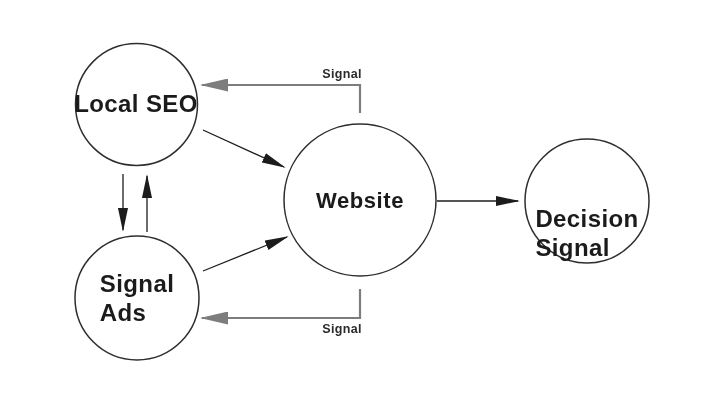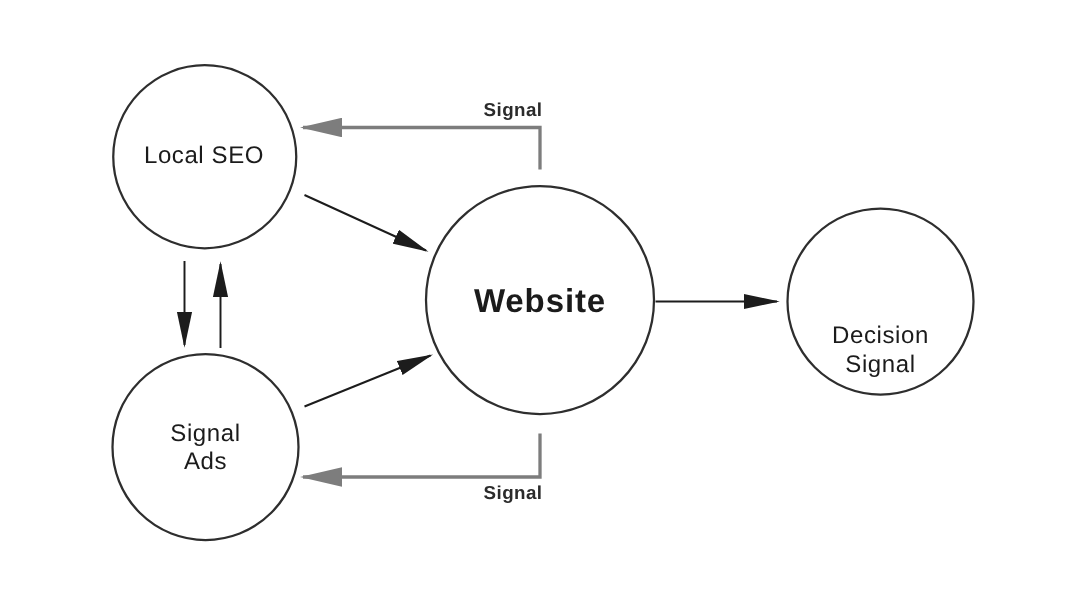--- a/index.html
+++ b/index.html
@@ -31,28 +31,28 @@
   .edge-signal {
     stroke: var(--signal);
     stroke-width: 2.2;
     fill: none;
   }
   .head-black { fill: var(--arrow); }
   .head-signal { fill: var(--signal); }
   .label {
     position: absolute;
     transform: translate(-50%, -50%);
-    text-align: center;
+    text-align: left;
     white-space: pre;
     color: var(--text);
     letter-spacing: 0.4px;
     line-height: 1.2;
     user-select: none;
   }
-  .node-label { font-size: 16px; font-weight: 400; }
+  .node-label { font-size: 24px; font-weight: 700; }
   .website-label { font-size: 22px; font-weight: 600; letter-spacing: 0.6px; }
   .signal-label { font-size: 12.5px; font-weight: 700; letter-spacing: 0.3px; color: #2b2b2b; }
 </style>
 </head>
 <body>
 
 <div class="stage">
 
   <svg class="wires" width="720" height="405" viewBox="0 0 720 405">
     <defs>

